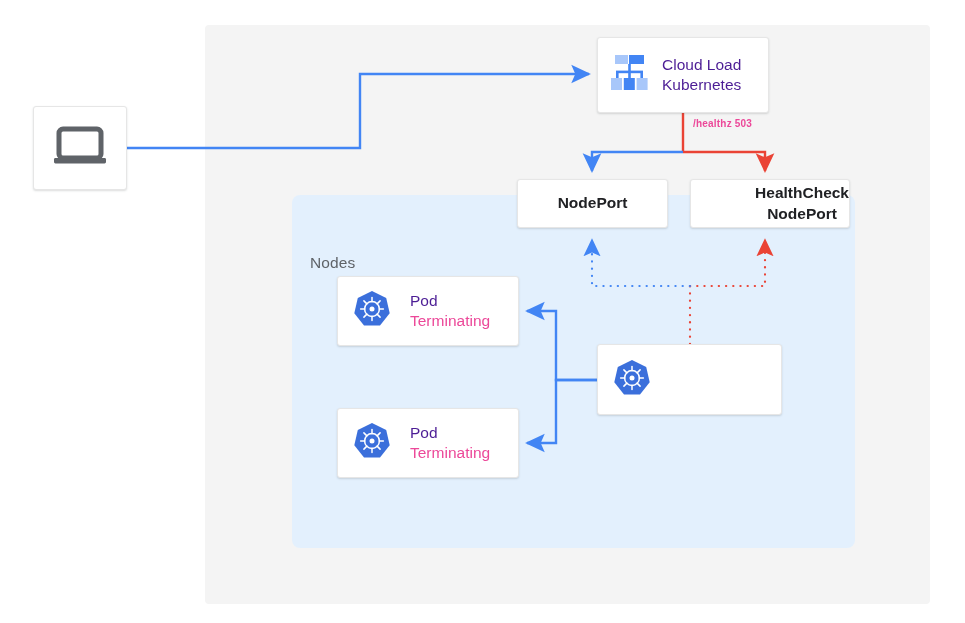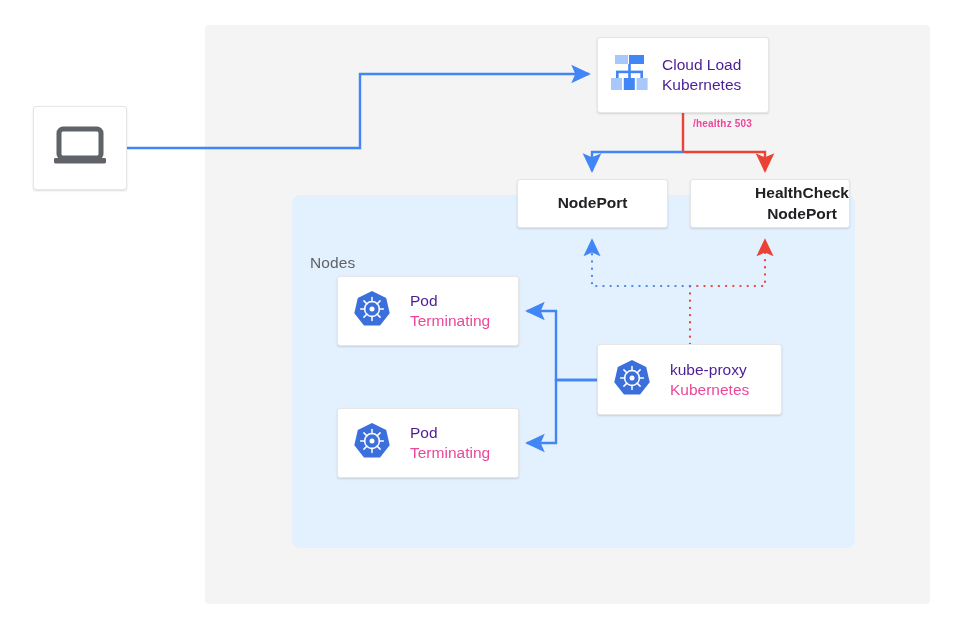--- a/index.html
+++ b/index.html
@@ -253,19 +253,15 @@
           <line x1="20" y1="27.2" x2="20" y2="31.4"></line>
           <line x1="8.6" y1="20" x2="12.8" y2="20"></line>
           <line x1="27.2" y1="20" x2="31.4" y2="20"></line>
           <line x1="11.9" y1="11.9" x2="14.9" y2="14.9"></line>
           <line x1="25.1" y1="25.1" x2="28.1" y2="28.1"></line>
           <line x1="28.1" y1="11.9" x2="25.1" y2="14.9"></line>
           <line x1="14.9" y1="25.1" x2="11.9" y2="28.1"></line>
         </g>
       </svg>
     </span>
-    <span class="card-text">
-      <span class="card-title">kube-proxy</span>
-      <span class="card-sub">Kubernetes</span>
-    </span>
   </div>
 
 </div>
 
 </body></html>

